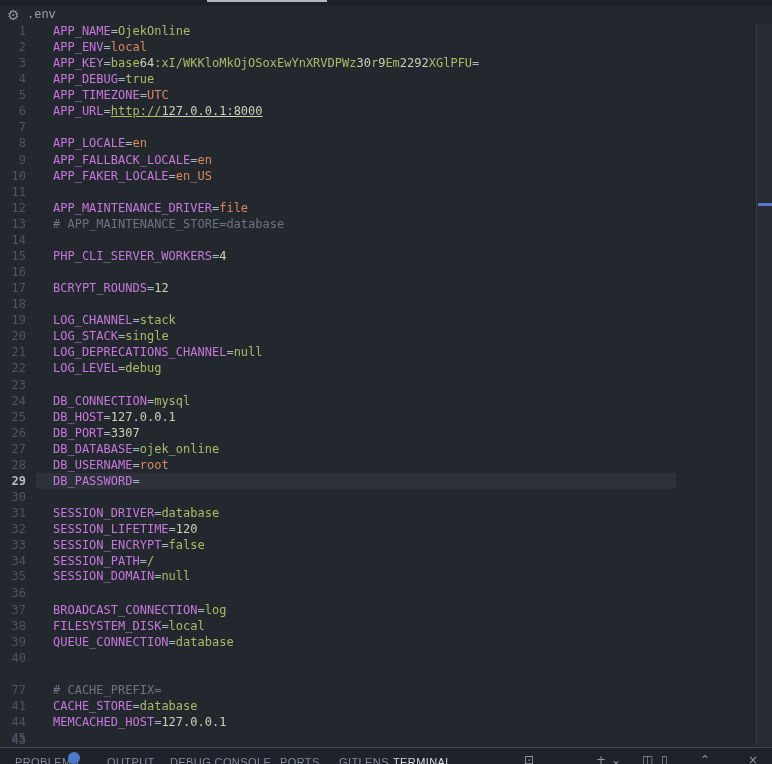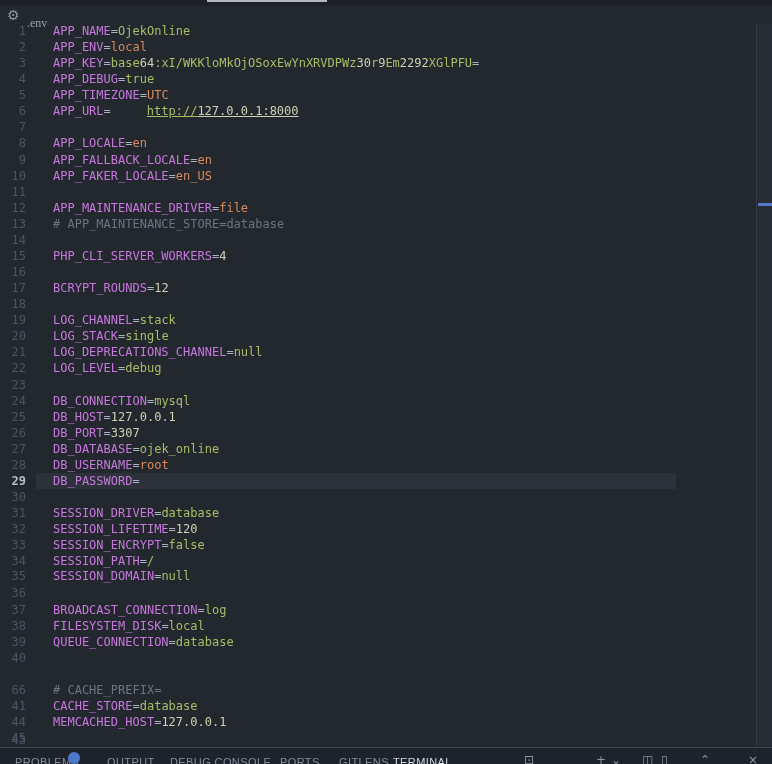--- a/index.html
+++ b/index.html
@@ -20,41 +20,41 @@
   #breadcrumb-bar {
     position:absolute; left:0; top:6px; width:772px; height:18px;
     background:var(--breadcrumb-bg);
   }
   #gear-icon {
     position:absolute; left:7px; top:0px; font-size:14px; line-height:18px;
     color:var(--icon-fg);
     font-family:"DejaVu Sans", sans-serif;
   }
   #breadcrumb-file {
-    position:absolute; left:27px; top:8px; height:18px; line-height:18px;
-    font-family:Liberation Serif, serif; font-size:12px;
+    position:absolute; left:27px; top:0; height:18px; line-height:18px;
+    font-family:Liberation Mono, monospace; font-size:12px;
     color:var(--breadcrumb-fg);
     text-align:center;
   }
   #editor { position:absolute; left:0; top:0; width:756px; height:746px; }
   .code-line { position:absolute; left:0; width:756px; height:17px; font-size:12px; line-height:16px; }
   .hl { position:absolute; left:36px; top:0; width:640px; height:16px; background:var(--line-highlight); }
   .ln {
     position:absolute; left:0; top:0; width:26px; text-align:right;
     color:var(--gutter-fg);
   }
   .code-line.active .ln { color:var(--gutter-active-fg);font-weight:bold; }
   .code { position:absolute; left:53px; top:0; white-space:pre;text-align:center; }
   .seg-k { color:var(--key-color); }
   .seg-o { color:var(--op-color); }
   .seg-g { color:var(--str-color); }
   .seg-or { color:var(--const-color); }
   .seg-n { color:var(--num-color); }
   .seg-c { color:var(--comment-color); }
-  .seg-ug { color:var(--str-color); text-decoration:underline;margin-left:36px; }
+  .seg-ug { color:var(--str-color); text-decoration:underline; }
   .seg-un { color:var(--num-color); text-decoration:underline; }
   #scrollbar {
     position:absolute; left:756px; top:24px; width:16px; height:722px;
     background:var(--scrollbar-track);
     border-left:1px solid var(--scrollbar-border);
   }
   #cursor-mark {
     position:absolute; left:1px; top:179px; width:14px; height:3px;
     background:var(--cursor-mark);
   }
@@ -241,21 +241,21 @@
     </div>
     <div class="code-line" style="top: 649.73px;">
       <span class="ln">40</span>
       <span class="code"></span>
     </div>
     <div class="code-line" style="top: 698px; padding-left: 11px;">
       <span class="ln">41</span>
       <span class="code"><span class="seg-k">CACHE_STORE</span><span class="seg-o">=</span><span class="seg-g">database</span></span>
     </div>
     <div class="code-line" style="top: 681.87px;">
-      <span class="ln">66</span>
+      <span class="ln">77</span>
       <span class="code"><span class="seg-c"># CACHE_PREFIX=</span></span>
     </div>
     <div class="code-line" style="top: 697.94px; margin-top: 34px;">
       <span class="ln">43</span>
       <span class="code"></span>
     </div>
     <div class="code-line" style="top: 714.01px;">
       <span class="ln">44</span>
       <span class="code"><span class="seg-k">MEMCACHED_HOST</span><span class="seg-o">=</span><span class="seg-n">127.0.0.1</span></span>
     </div>

